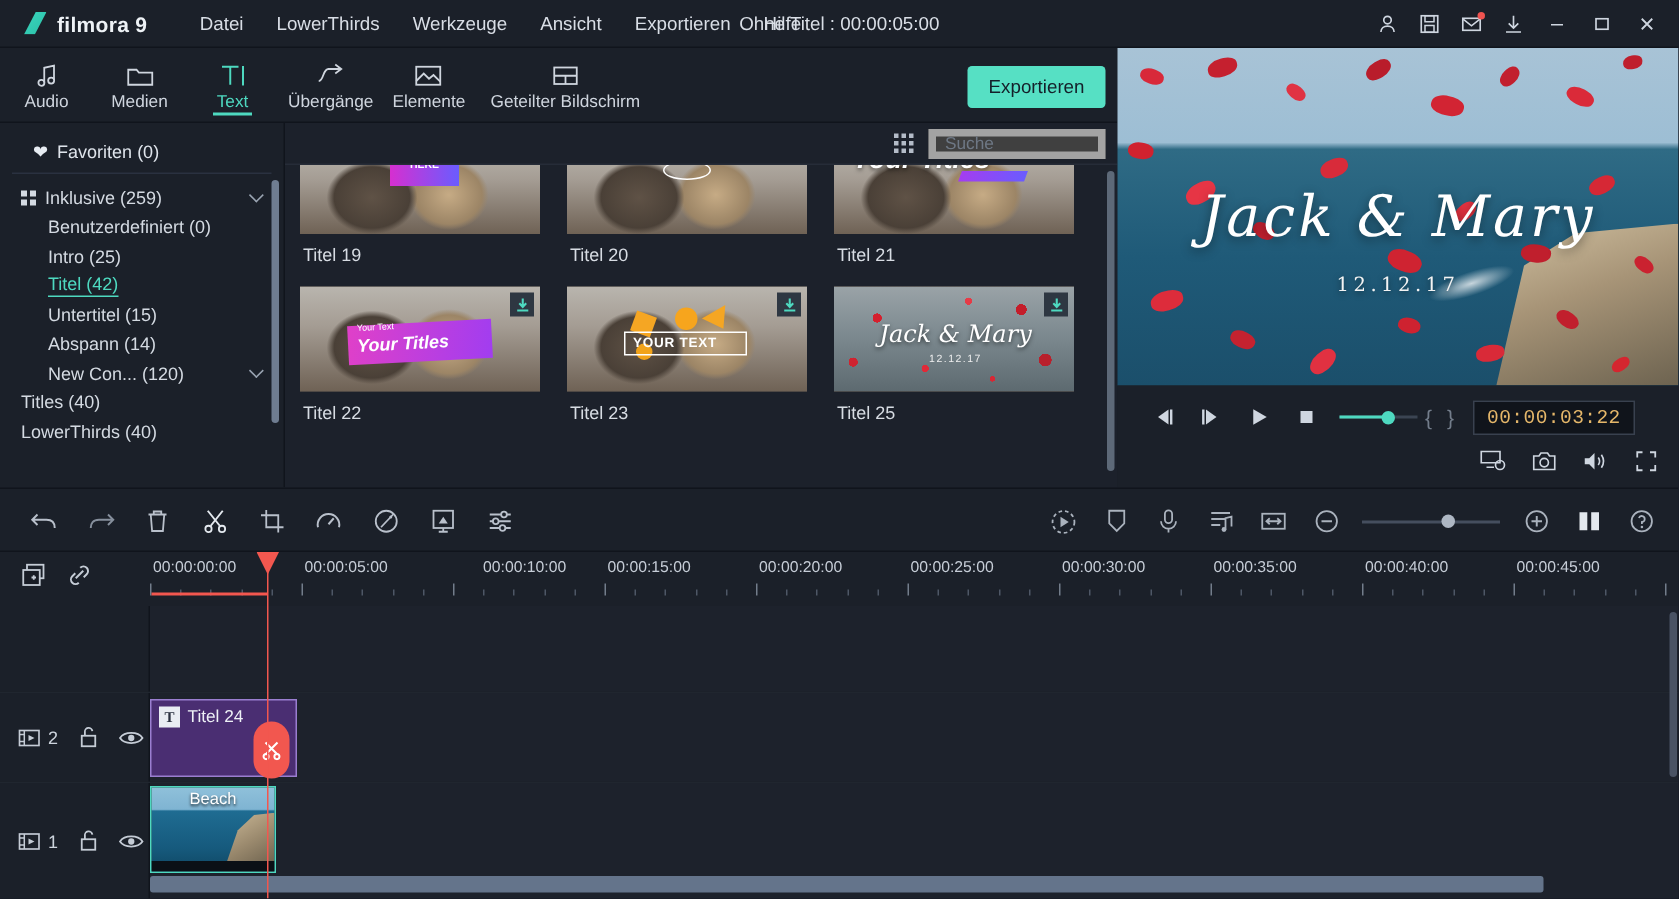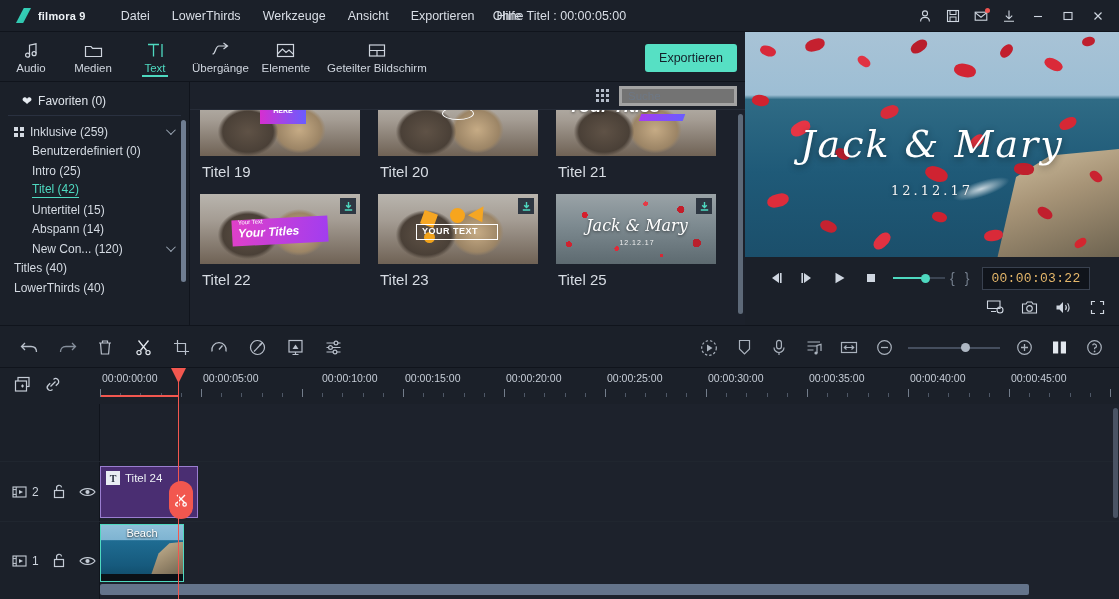--- a/index.html
+++ b/index.html
@@ -19,21 +19,21 @@
     background: #1b2029; display: flex; align-items: center;
     border-bottom: 1px solid #10141c;
   }
   .logo-wrap { display: flex; align-items: center; padding-left: 16px; gap: 7px; }
   .logo-mark { width: 15px; height: 15px; position: relative; }
   .logo-mark:before {
     content: ""; position: absolute; inset: 0;
     background: linear-gradient(135deg, #3ad6bd 0%, #2bbfa8 100%);
     clip-path: polygon(52% 0, 100% 0, 48% 100%, 0 100%);
   }
-  .logo-text { font-size: 11px; font-weight: bold; color: #eef2f6; letter-spacing: .2px; }
+  .logo-text { font-size: 14px; font-weight: bold; color: #eef2f6; letter-spacing: .2px; }
   .menubar { display: flex; align-items: center; margin-left: 24px; gap: 0; }
   .menu-item { font-size: 12.5px; color: #d9dee6; padding: 4px 11px; cursor: default; }
   .doc-title {
     position: absolute; left: 50%; transform: translateX(-50%);
     font-size: 12.5px; color: #d9dee6; white-space: nowrap;
   }
   .tb-right { position: absolute; right: 6px; top: 0; height: 32px; display: flex; align-items: center; }
   .tb-icon {
     width: 28px; height: 32px; display: flex; align-items: center; justify-content: center;
     cursor: default; position: relative;
@@ -123,41 +123,41 @@
     height: 28px; display: flex; align-items: center; justify-content: flex-end;
     padding-right: 8px; gap: 10px; border-bottom: 1px solid #262c38;
   }
   .grid9 {
     width: 13px; height: 13px; display: grid;
     grid-template-columns: repeat(3, 3px); grid-template-rows: repeat(3, 3px);
     gap: 2px; cursor: default;
   }
   .grid9 i { background: #b4bcc8; display: block; }
   .searchbox {
-    width: 118px; height: 20px; background: #737373; border: 3px solid #a3a3a3;
+    width: 118px; height: 20px; background: #404040; border: 5px solid #a3a3a3;
     display: flex; align-items: center; padding: 0 6px; gap: 4px;
   }
   .searchbox input {
     flex: 1; background: transparent; border: none; outline: none;
     color: #c9d1dc; font-size: 11.5px; font-family: "Liberation Sans", sans-serif;
   }
   .searchbox input::placeholder { color: #6e7885; }
 
   .grid-area {
     position: absolute; left: 0; top: 28px; width: 547px; height: 215px;
     overflow: hidden; padding: 0 10px;
   }
   .trow { display: flex; gap: 18px; }
   .tcard { width: 160px; cursor: default; }
   .thumb {
     width: 160px; height: 58px; position: relative; overflow: hidden;
     background: #6d6257; border: none;
   }
   .thumb.tall { height: 70px; }
-  .tcard .tname { font-size: 15px; color: #d7dce3; padding: 7px 0 0 2px; }
+  .tcard .tname { font-size: 12px; color: #d7dce3; padding: 7px 0 0 2px; }
   .dl-badge {
     position: absolute; right: 4px; top: 4px; width: 16px; height: 16px;
     background: #2e3742; display: flex; align-items: center; justify-content: center;
   }
 
   
   .art-bg { position: absolute; inset: 0; }
   .bg-couple {
     background:
       radial-gradient(ellipse 42px 34px at 30% 58%, #5f5246 0%, #4a4037 60%, transparent 72%),

